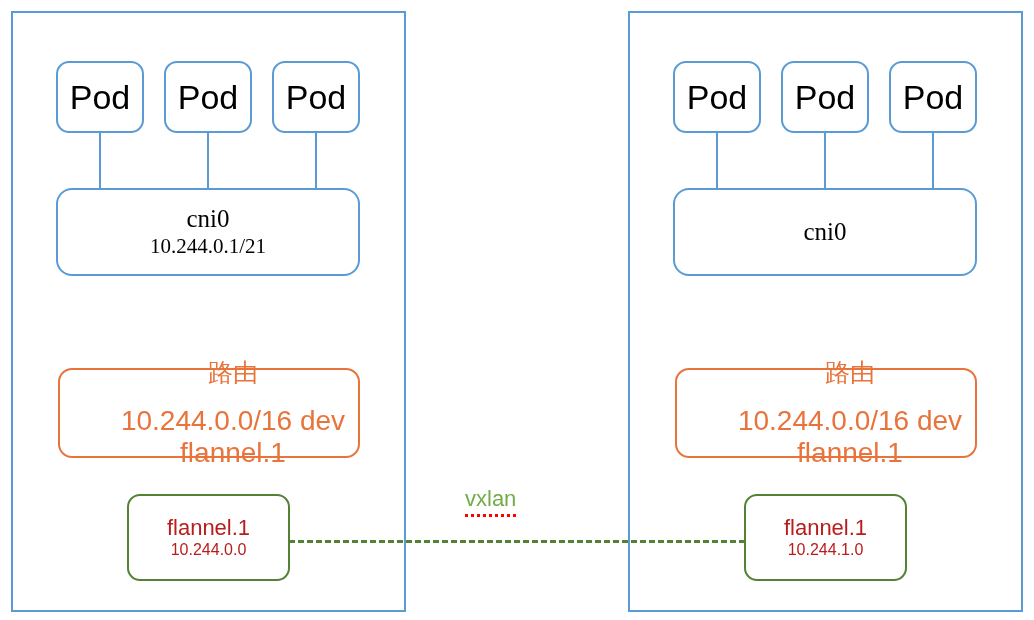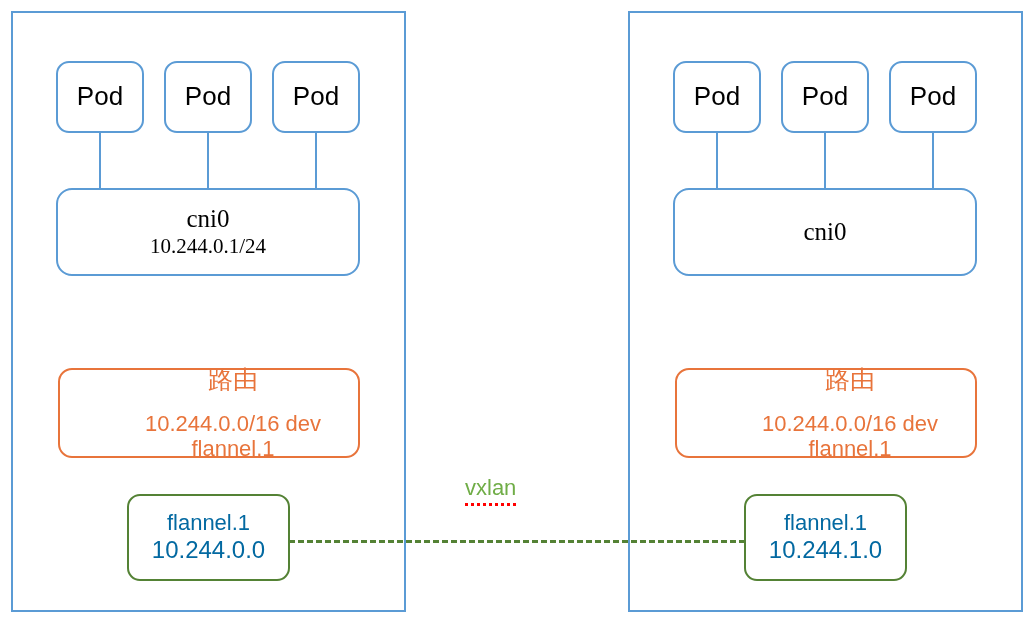--- a/index.html
+++ b/index.html
@@ -45,52 +45,52 @@
   .box-blue {
     border: 2px solid #5b9bd5;
     color: #000000;
   }
   .box-orange {
     border: 2px solid #e8743b;
     color: #e8743b;
   }
   .box-green {
     border: 2px solid #548235;
-    color: #0369a1;
+    color: #b91c1c;
   }
 
   
   .pod {
     width: 88px;
     height: 72px;
     border-radius: 13px;
-    font-size: 26px;
+    font-size: 34px;
   }
   
   .cni {
     border-radius: 16px;
     font-size: 25px;
     font-family: Liberation Serif, serif;
   }
   .cni .sub { font-size: 21px; margin-top: 2px; }
 
   
   .route {
     border-radius: 14px;
     font-size: 25px;
     padding-left: 48px;
   }
-  .route .sub { font-size: 22px; margin-top: 19px; }
+  .route .sub { font-size: 28px; margin-top: 19px; }
 
   
   .flannel {
     border-radius: 13px;
     font-size: 22px;
   }
-  .flannel .sub { font-size: 24px; margin-top: 1px; }
+  .flannel .sub { font-size: 16px; margin-top: 1px; }
 
   
   .vline {
     position: absolute;
     width: 2px;
     background: #5b9bd5;
   }
 
   
   .tunnel {
@@ -129,21 +129,21 @@
   <div class="box box-blue pod pod-3" style="top:61px;">
     <span>Pod</span>
   </div>
 
   <div class="vline" style="left:99px;  top:133px; height:56px;"></div>
   <div class="vline" style="left:207px; top:133px; height:56px;"></div>
   <div class="vline" style="left:315px; top:133px; height:56px;"></div>
 
   <div class="box box-blue cni" style="left:56px; top:188px; width:304px; height:88px;">
     <span>cni0</span>
-    <span class="sub">10.244.0.1/24</span>
+    <span class="sub">10.244.0.1/21</span>
   </div>
 
   <div class="box box-orange route" style="left:58px; top:368px; width:302px; height:90px;">
     <span>路由</span>
     <span class="sub">10.244.0.0/16 dev flannel.1</span>
   </div>
 
   <div class="box box-green flannel" style="left:127px; top:494px; width:163px; height:87px;">
     <span>flannel.1</span>
     <span class="sub">10.244.0.0</span>
@@ -173,15 +173,15 @@
     <span>路由</span>
     <span class="sub">10.244.0.0/16 dev flannel.1</span>
   </div>
 
   <div class="box box-green flannel" style="left:744px; top:494px; width:163px; height:87px;">
     <span>flannel.1</span>
     <span class="sub">10.244.1.0</span>
   </div>
 
   <div class="tunnel" style="left:289px; top:540px; width:456px;"></div>
-  <div class="tunnel-label" style="left:465px; top:475px;">vxlan</div>
+  <div class="tunnel-label" style="left:465px; top:486px;">vxlan</div>
 
 </div>
 
 </body></html>

